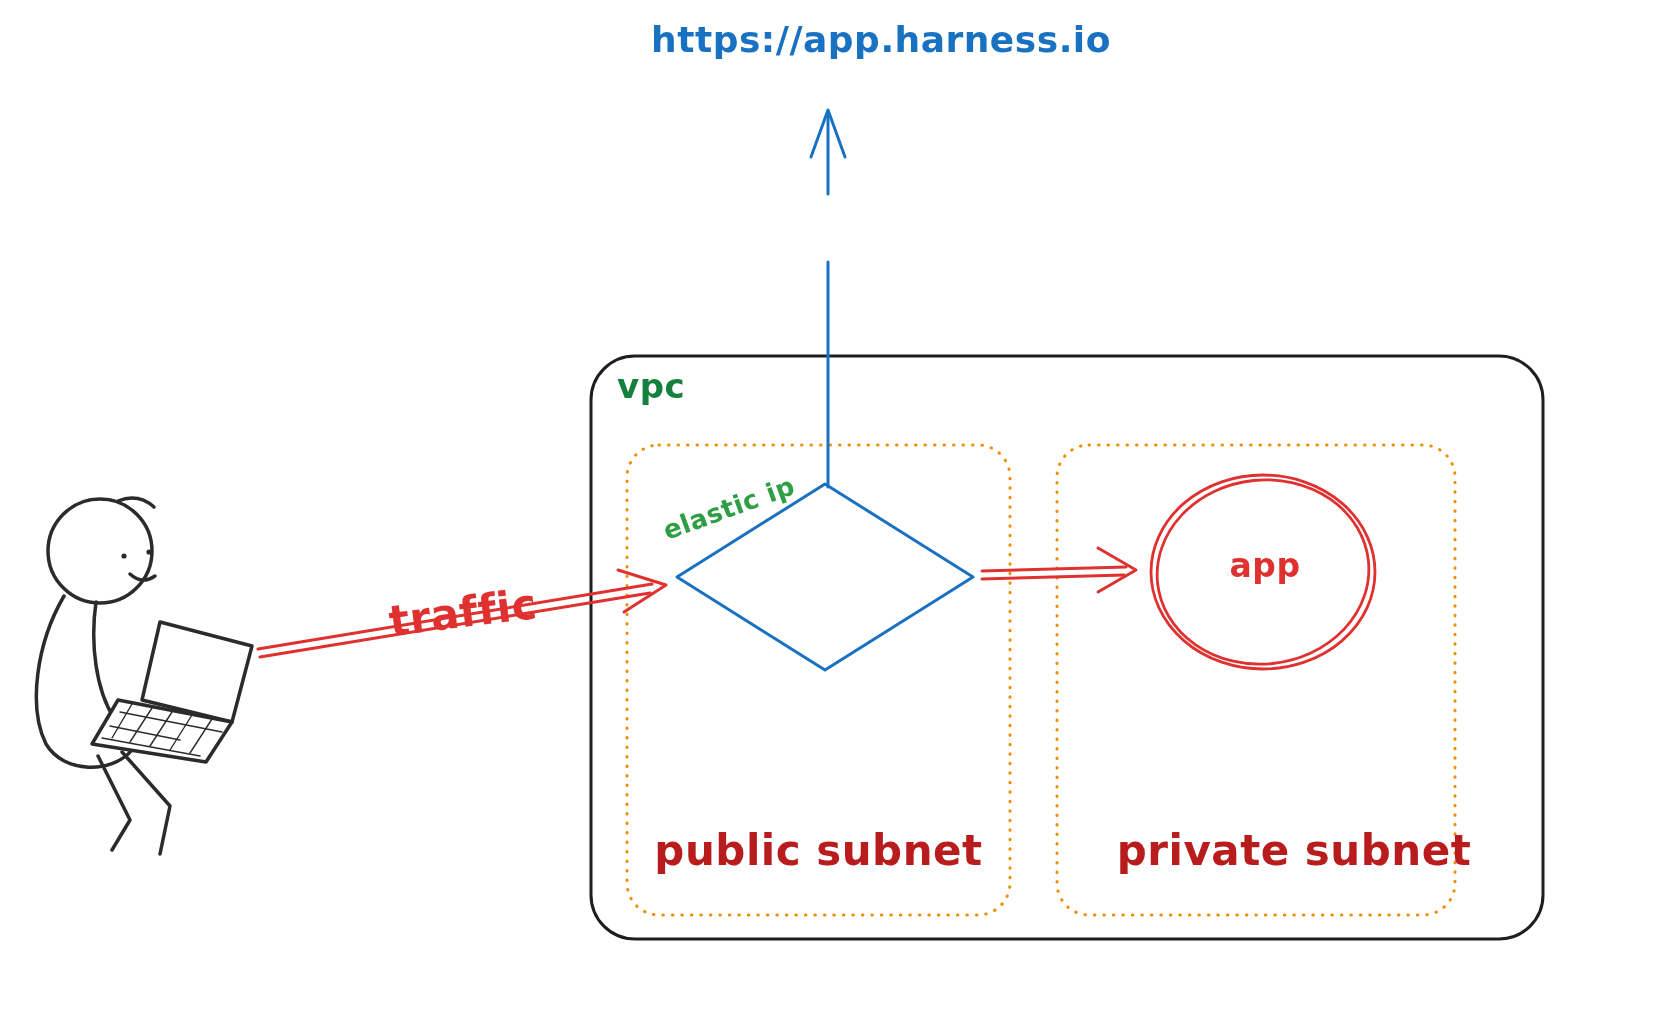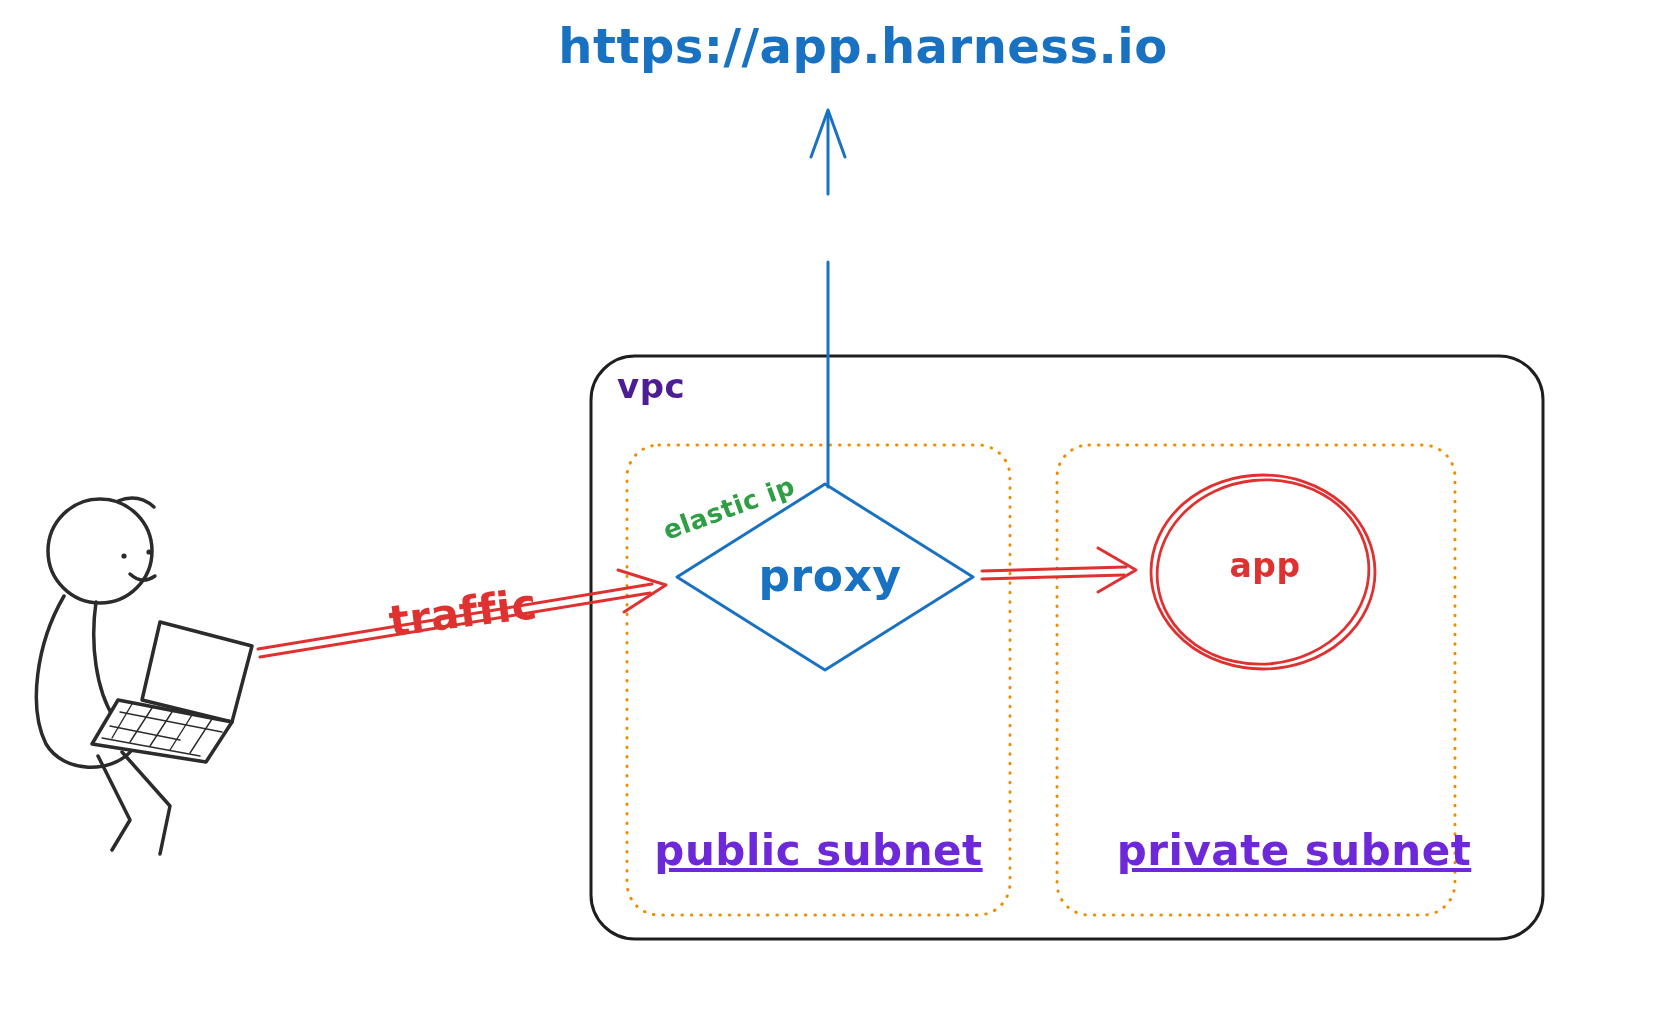--- a/index.html
+++ b/index.html
@@ -14,25 +14,25 @@
   .lbl {
     position:absolute;
     font-weight:700;
     white-space:nowrap;
     line-height:1.1;
     letter-spacing:0.5px;
   }
   .center { text-align:center; }
   .c-blue   { color:#1971c2; }
   .c-red    { color:#e03131; }
-  .c-orange { color:#6d28d9;text-decoration:underline; }
+  .c-orange { color:#b91c1c; }
   .c-green  { color:#2f9e44; }
-  .c-ink    { color:#4c1d95; }
+  .c-ink    { color:#15803d; }
 
-  .url-label        { left:458px; top:20px;  width:810px; font-size:48px; }
+  .url-label        { left:476px; top:20px;  width:810px; font-size:36px; }
   .config-label     { left:528px; top:200px; width:600px; font-size:40px; }
   .vpc-label        { left:617px; top:368px; font-size:34px; }
   .public-sub-label { left:627px; top:828px; width:383px; font-size:42px; }
   .private-sub-label{ left:1095px; top:828px; width:398px; font-size:42px; }
   .proxy-label      { left:745px; top:552px; width:170px; font-size:44px; }
   .elastic-label    { left:660px; top:494px; font-size:26px; transform:rotate(-20deg); }
   .app-label        { left:1195px; top:548px; width:140px; font-size:33px; }
   .traffic-label    { left:368px; top:590px; width:190px; font-size:42px; transform:rotate(-7deg); }
 </style>
 </head>
@@ -104,21 +104,20 @@
     </g>
   </svg>
 
   <div class="lbl center c-blue url-label">https://app.harness.io</div>
 
 
   <div class="lbl c-ink vpc-label">vpc</div>
 
   <div class="lbl c-green elastic-label">elastic ip</div>
 
-  <div class="lbl center c-blue proxy-label">proxy</div>
 
   <div class="lbl center c-red app-label">app</div>
 
   <div class="lbl center c-red traffic-label">traffic</div>
 
   <div class="lbl center c-orange public-sub-label">public subnet</div>
 
   <div class="lbl center c-orange private-sub-label">private subnet</div>
 
 </div>

